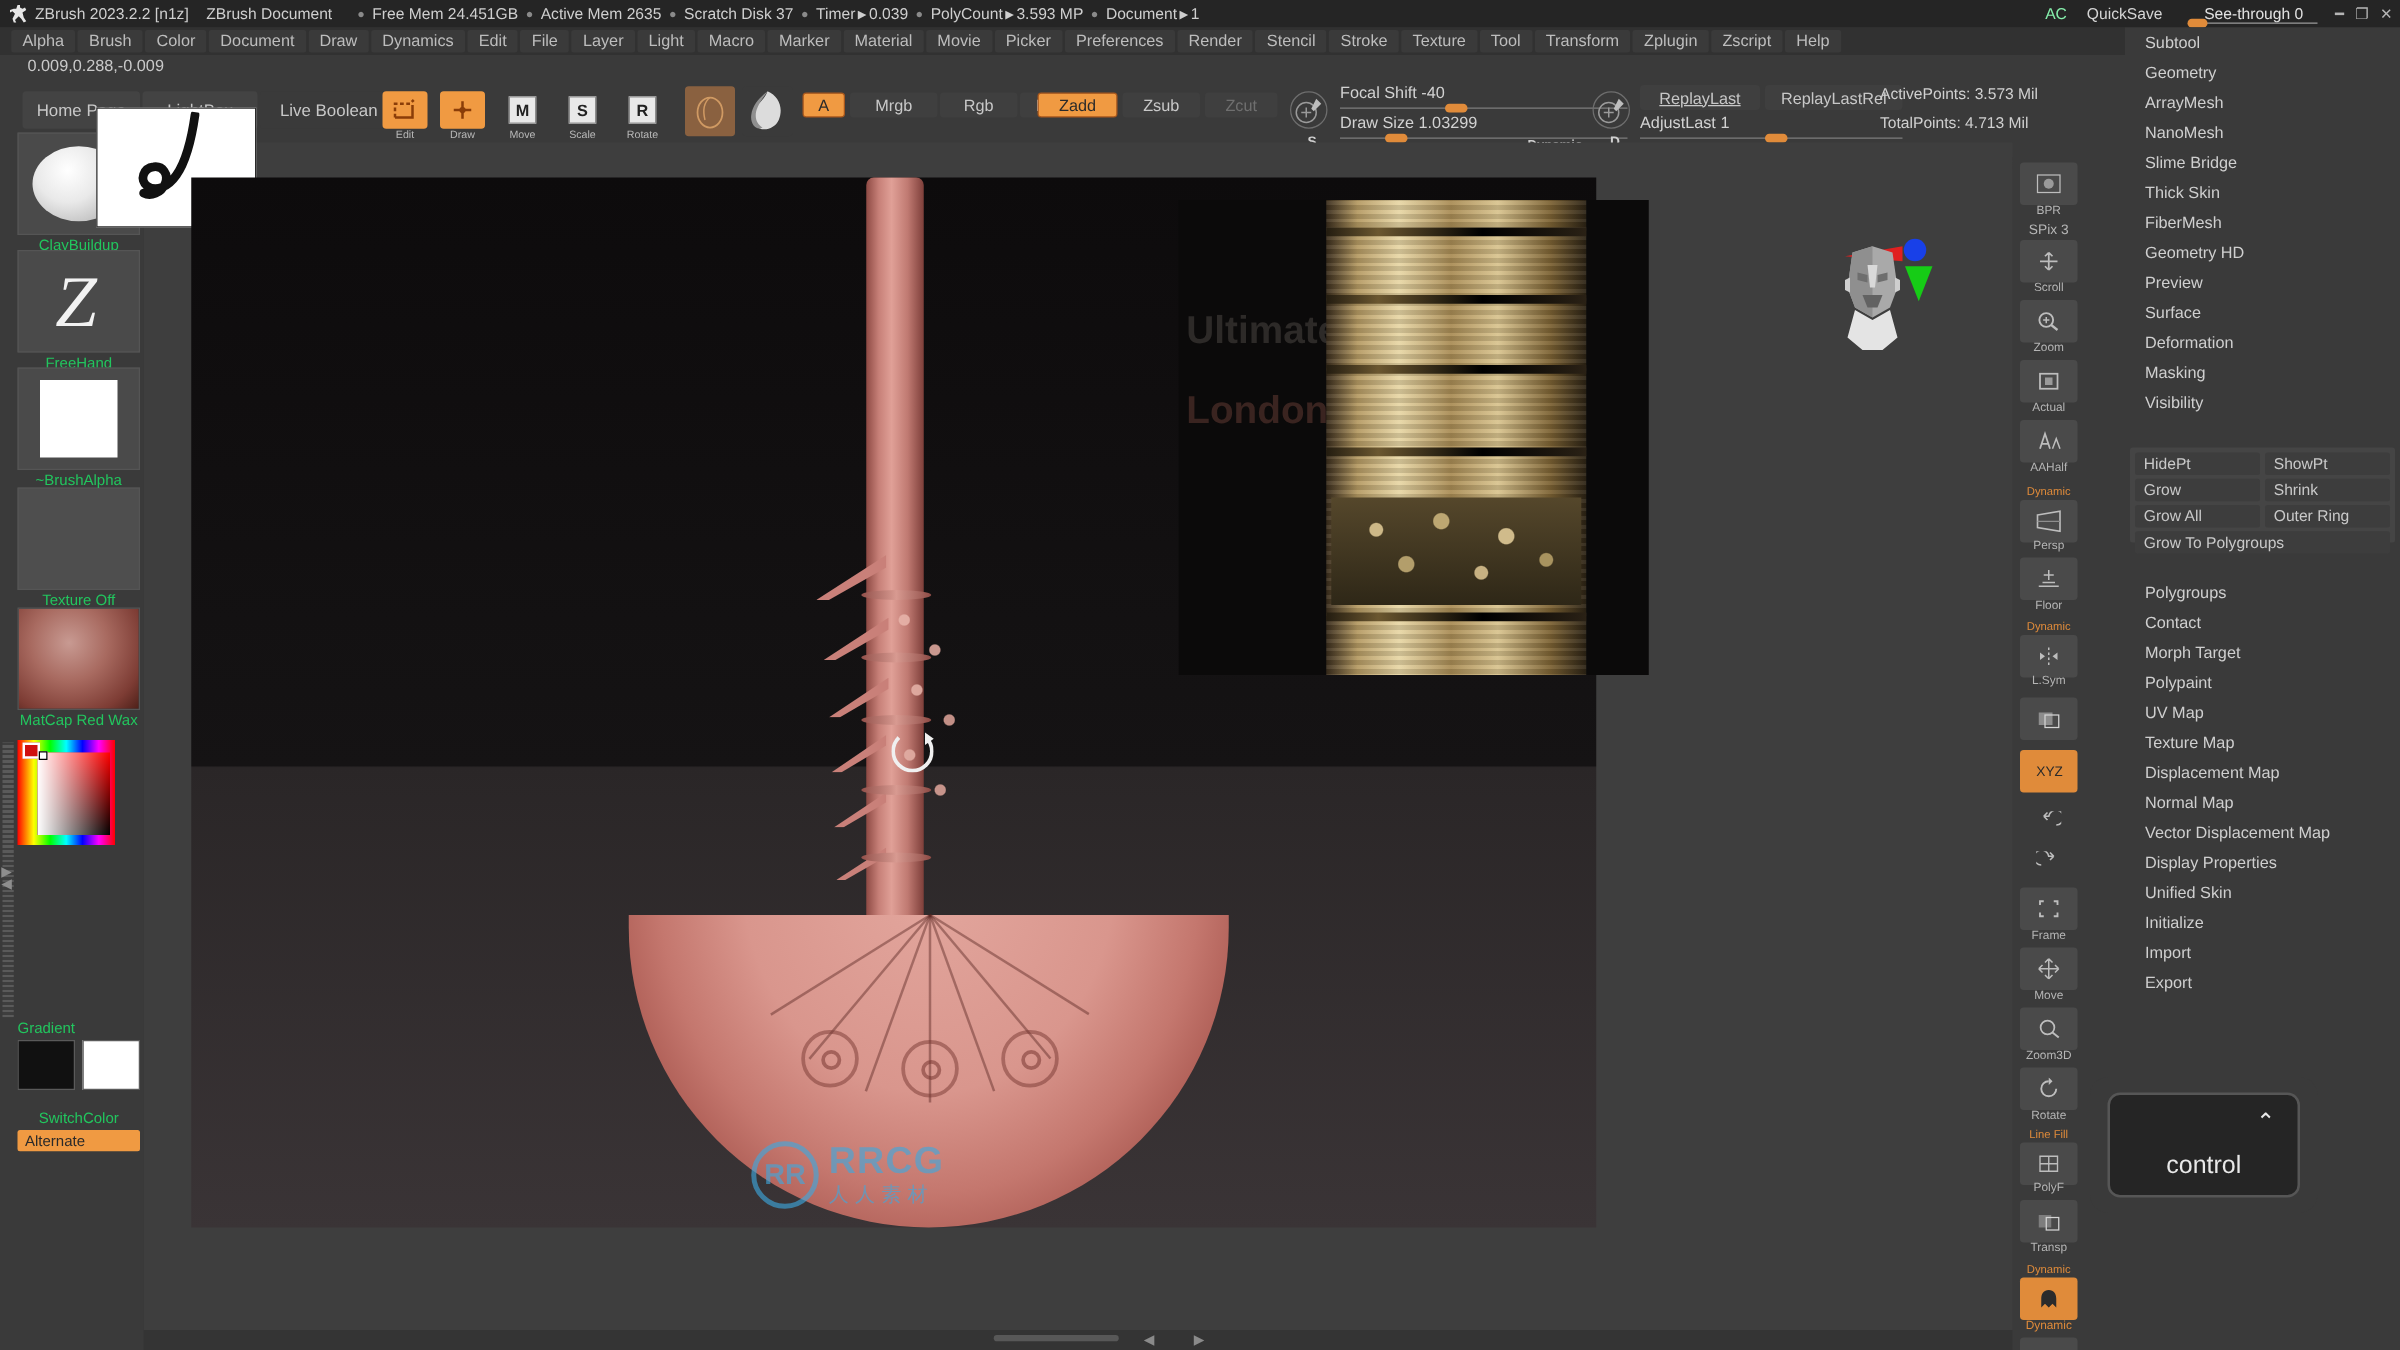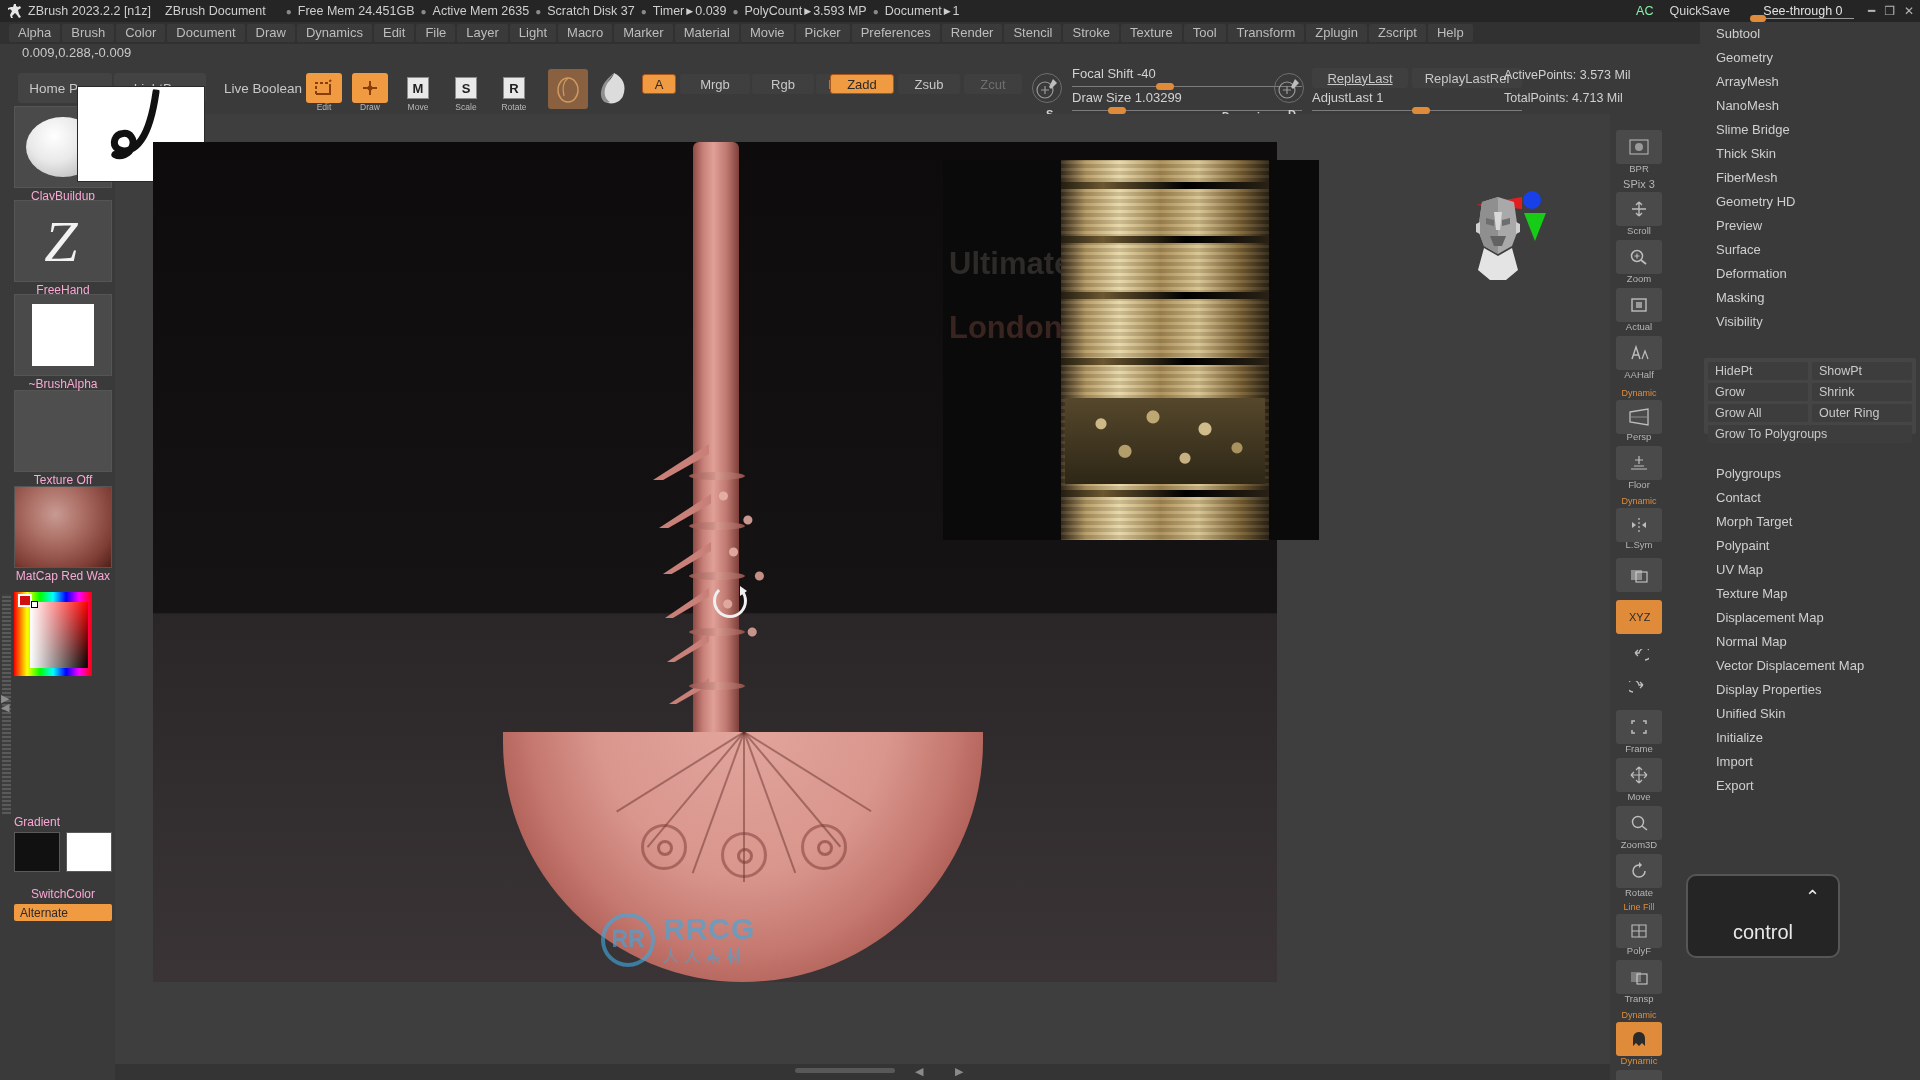--- a/index.html
+++ b/index.html
@@ -121,21 +121,21 @@
   .statline{ position:absolute; font-size:12.5px; color:#d0d0d0; white-space:nowrap; }
 
   
   #leftbar{ left:0; top:114px; width:115px; height:966px; background:#3a3a3a; }
   .shelfitem{ position:absolute; left:14px; width:98px; }
   .shelfthumb{
     width:98px; height:82px; background:#4a4a4a; border:1px solid #555;
     display:flex; align-items:center; justify-content:center; overflow:hidden;
   }
   .shelflabel{
-    width:98px; text-align:center; font-size:12px; color:#f9a8d4;
+    width:98px; text-align:center; font-size:12px; color:#22c55e;
     margin-top:1px; white-space:nowrap; overflow:hidden;
   }
   .ball{
     width:74px;height:60px;border-radius:50%;
     background:radial-gradient(circle at 38% 32%, #ffffff 0%, #e9e9e9 42%, #bdbdbd 78%, #9a9a9a 100%);
   }
   .zstroke{ font-size:58px; color:#f2f2f2; font-family:"Liberation Serif", serif; transform:skewX(-8deg);}
   .whitesq{ width:62px; height:62px; background:#fff; }
   .matcap{
     width:96px;height:80px;

